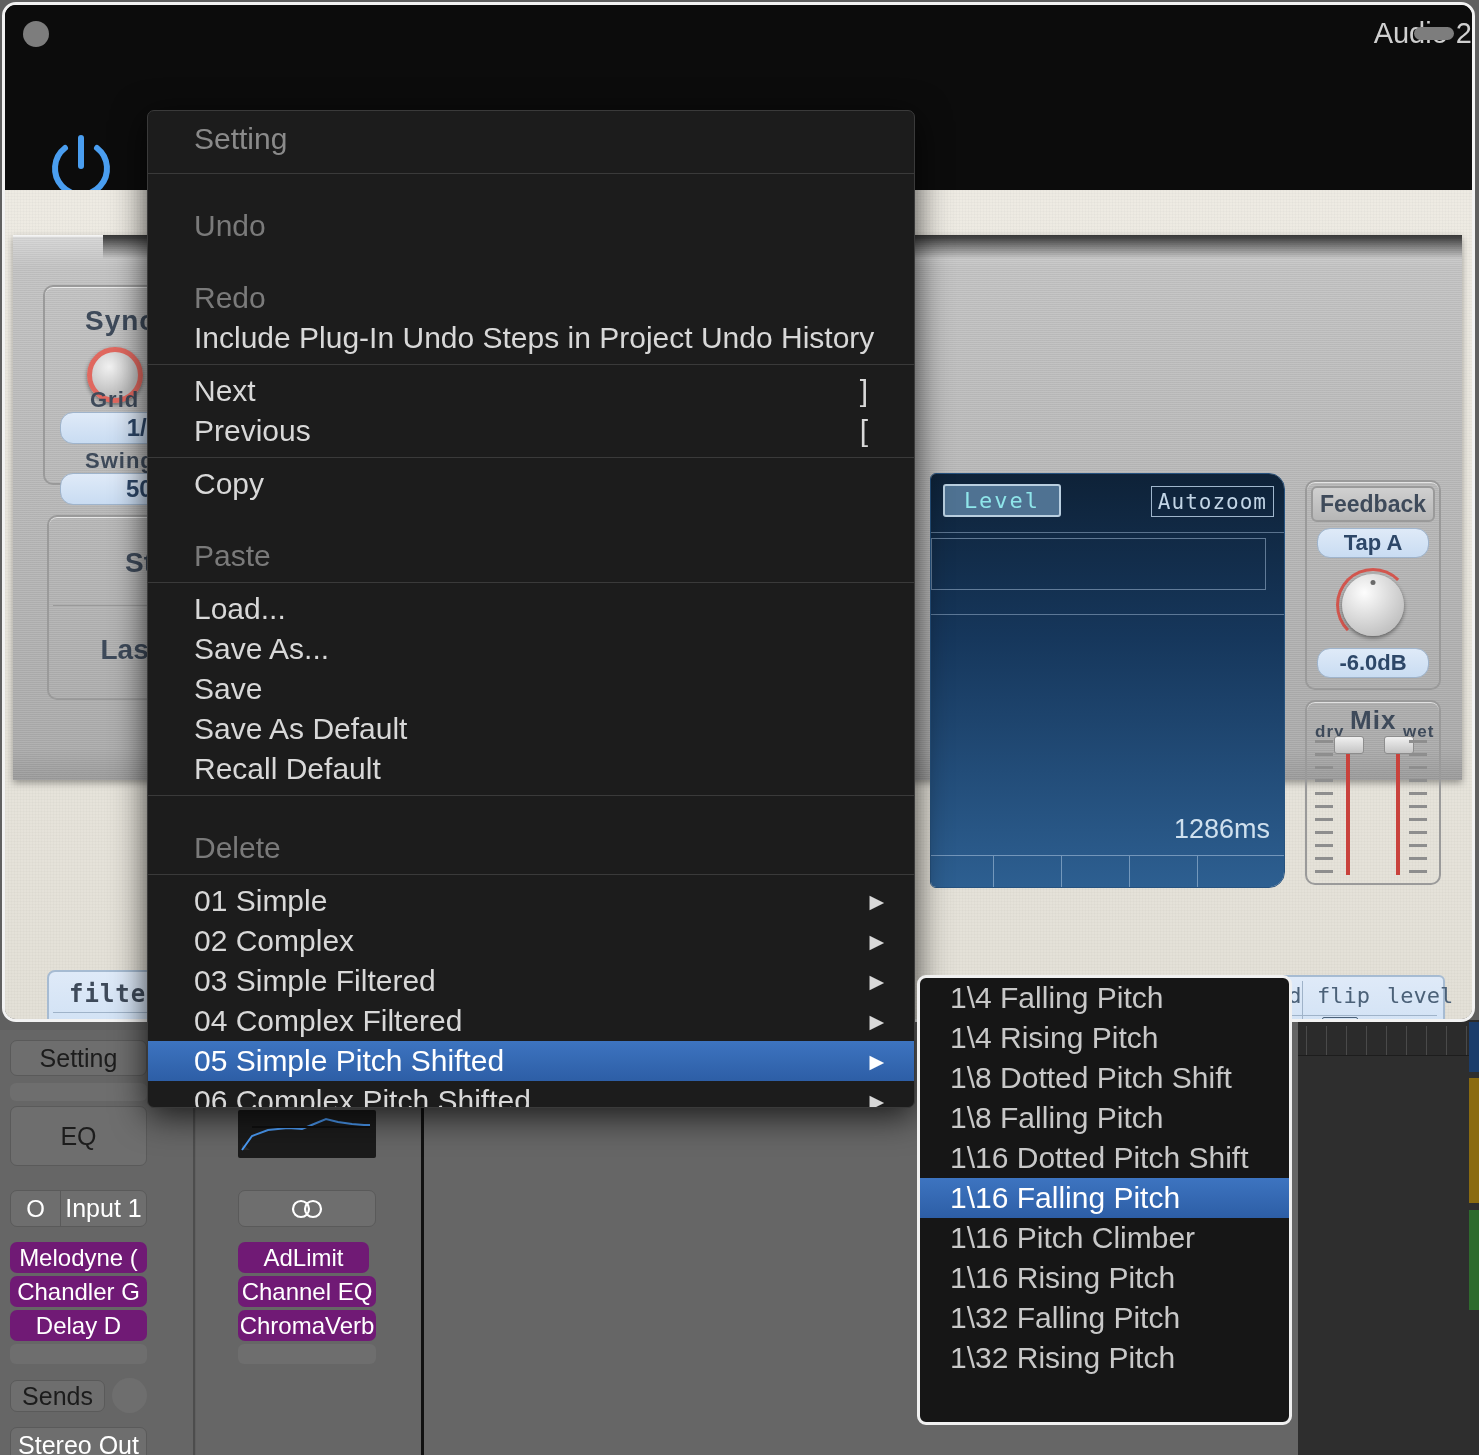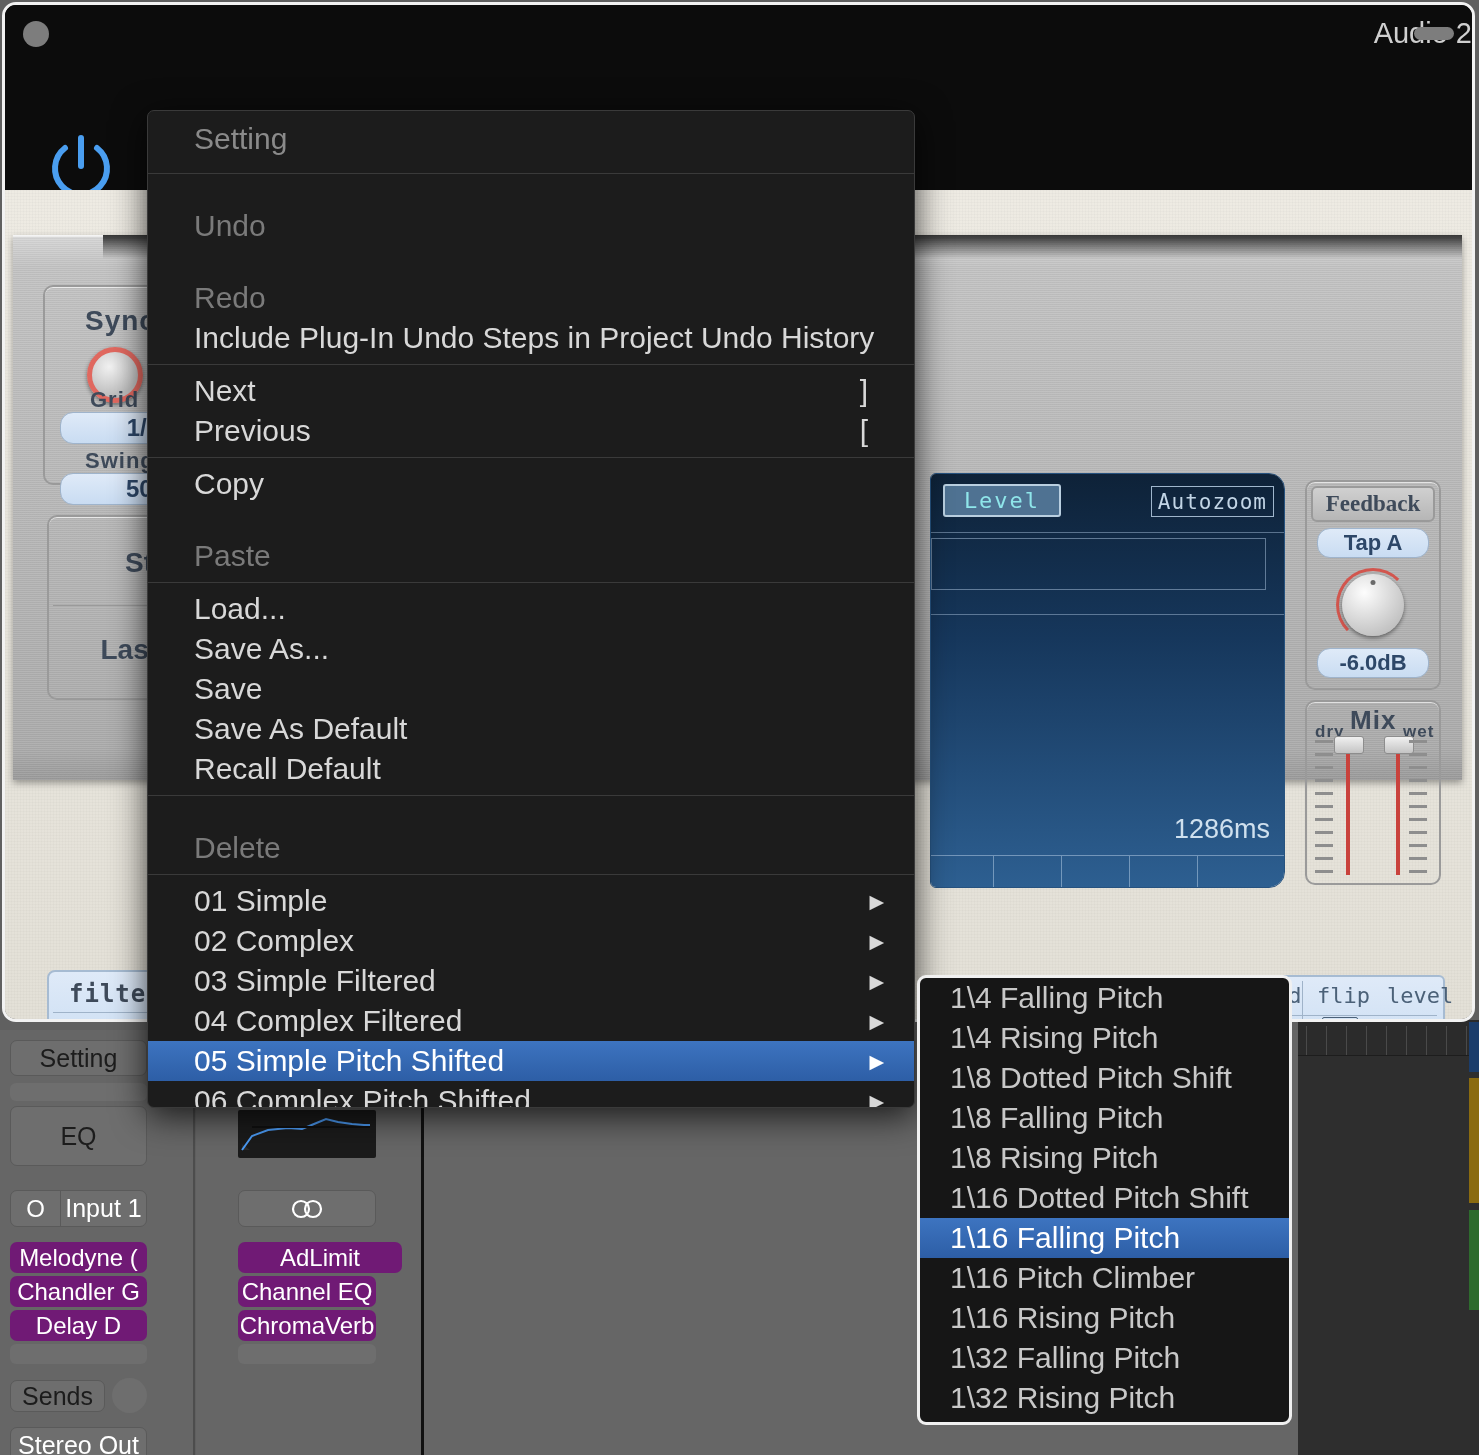--- a/index.html
+++ b/index.html
@@ -157,21 +157,21 @@
   .disp-ms { position:absolute; right:14px; bottom:42px; color:#cfe0ee; font-size:27px; }
   .disp-bottombar { position:absolute; left:0; right:0; bottom:0; height:32px;
       border-top:1px solid rgba(175,200,225,.55); }
   .disp-bottombar i { position:absolute; top:0; bottom:0; width:1px; background:rgba(175,200,225,.55); }
 
   
   .fb-panel { position:absolute; left:1300px; top:290px; width:136px; height:210px; }
   .mix-panel { position:absolute; left:1300px; top:510px; width:136px; height:185px; }
   .fb-title { position:absolute; left:6px; right:6px; top:6px; height:36px;
     background:linear-gradient(180deg,#d0d0d0,#b6b6b6); border:2px solid #9a9a9a; border-radius:6px;
-    color:#3e4a5a; font-weight:bold; font-size:23px; display:flex; align-items:center; justify-content:center;font-family:Liberation Serif, serif; }
+    color:#3e4a5a; font-weight:bold; font-size:23px; display:flex; align-items:center; justify-content:center; }
   .fb-knob { position:absolute; left:50%; transform:translateX(-50%); top:84px;
     width:62px; height:62px; border-radius:50%;
     background: radial-gradient(circle at 36% 30%, #fdfdfd, #c8c8c8 68%, #b0b0b0 100%);
     box-shadow:0 2px 4px rgba(0,0,0,.45); }
   .fb-arc { position:absolute; left:50%; transform:translateX(-50%); top:78px;
     width:74px; height:74px; border-radius:50%;
     border:3px solid transparent; border-left-color:#d2564e; border-top-color:#d2564e; }
   .slider-track { position:absolute; width:4px; background:#c9423c; }
   .slider-ticks { position:absolute; width:18px; }
   .slider-ticks i { position:absolute; left:0; width:18px; height:3px; background:#8e8e8e; }
@@ -284,21 +284,21 @@
       <polyline points="4,40 14,26 30,20 50,18 64,19 76,14 88,9 100,12 114,14 126,15 132,15" fill="none" stroke="#4b9bf5" stroke-width="2"></polyline>
       <line x1="14" y1="17" x2="132" y2="17" stroke="#0f0f0f" stroke-width="2"></line>
     </svg>
   </div>
   <div class="cs-btn" style="left:238px;top:1190px;width:138px;height:37px;">
     <svg width="40" height="20" viewBox="0 0 40 20">
       <circle cx="14" cy="10" r="8" fill="none" stroke="#fff" stroke-width="2.2"></circle>
       <circle cx="26" cy="10" r="8" fill="none" stroke="#fff" stroke-width="2.2"></circle>
     </svg>
   </div>
-  <div class="cs-slot" style="left:238px;top:1242px;width:164px;height:31px;">
+  <div class="cs-slot" style="left:238px;top:1242px;width:131px;height:31px;">
     <span>AdLimit</span>
   </div>
   <div class="cs-slot" style="left:238px;top:1276px;width:138px;height:31px;">
     <span>Channel EQ</span>
   </div>
   <div class="cs-slot" style="left:238px;top:1310px;width:138px;height:31px;">
     <span>ChromaVerb</span>
   </div>
   <div class="cs-blank" style="left:238px;top:1344px;width:138px;height:20px;"></div>
 
@@ -609,23 +609,20 @@
     <div class="smi">
       <span>1\4 Rising Pitch</span>
       </div>
     <div class="smi">
       <span>1\8 Dotted Pitch Shift</span>
       </div>
     <div class="smi">
       <span>1\8 Falling Pitch</span>
       </div>
     <div class="smi">
-      <span>1\8 Rising Pitch</span>
-      </div>
-    <div class="smi">
       <span>1\16 Dotted Pitch Shift</span>
       </div>
     <div class="smi sel">
       <span>1\16 Falling Pitch</span>
       </div>
     <div class="smi">
       <span>1\16 Pitch Climber</span>
       </div>
     <div class="smi">
       <span>1\16 Rising Pitch</span>

